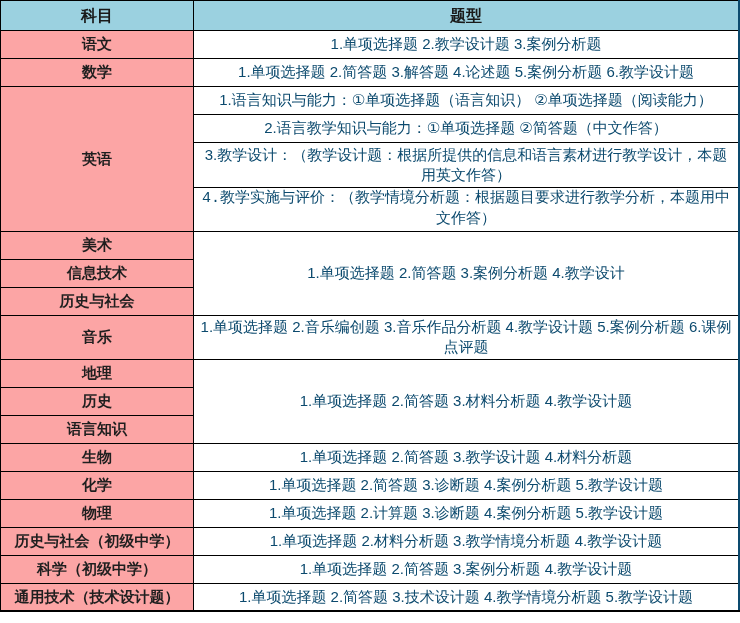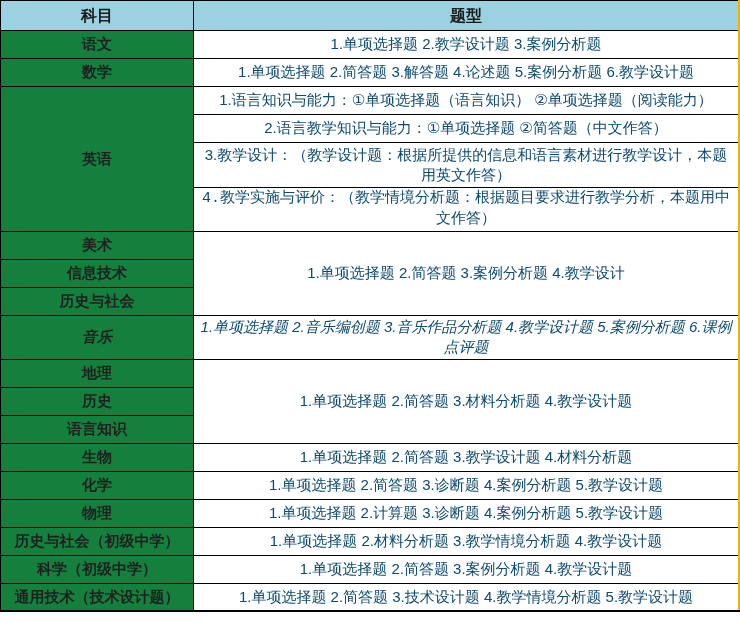--- a/index.html
+++ b/index.html
@@ -1,21 +1,21 @@
 <!DOCTYPE html>
 <html><head>
 <meta charset="utf-8">
 <style>
   html,body{margin:0;padding:0;background:#fff;}
   body{width:740px;font-family:"Liberation Sans","DejaVu Sans",sans-serif;}
   table.exam-table{
     width:740px;
     table-layout:fixed;
     border-collapse:collapse;
-    border-right:2px solid #eab308;
+    border-right:2px solid #0c4a6e;
     border-bottom:2px solid #000;
   }
   table.exam-table th, table.exam-table td{
     border:1px solid #000;
     box-sizing:border-box;
     text-align:center;
     vertical-align:middle;
     padding:1px 5px;
     line-height:1.35;
     overflow:hidden;
@@ -26,30 +26,30 @@
     border-top:none;
     font-weight:bold;
     font-size:16px;
     color:#1a1a1a;
   }
   th.col-qtype{border-right:none;}
   td.col-subject{
     font-weight:bold;
     font-size:15px;
     color:#1f1f1f;
-    background:#15803d;
+    background:#fca5a5;
   }
   td.col-qtype{
     font-size:15px;
     color:#0c4a6e;
     background:#fff;
   }
   tr.rh30{height:30px;}
   tr.rh28{height:28px;}
-  tr.rh43{height:43px;font-style:italic;}
+  tr.rh43{height:43px;}
   tr.rh44{height:44px;font-family:Liberation Mono, monospace;}
   tr.rh45{height:45px;}
 </style>
 </head>
 <body>
 
 <table class="exam-table">
   <tbody>
     <tr class="rh30">
       <th class="col-subject">科目</th>

